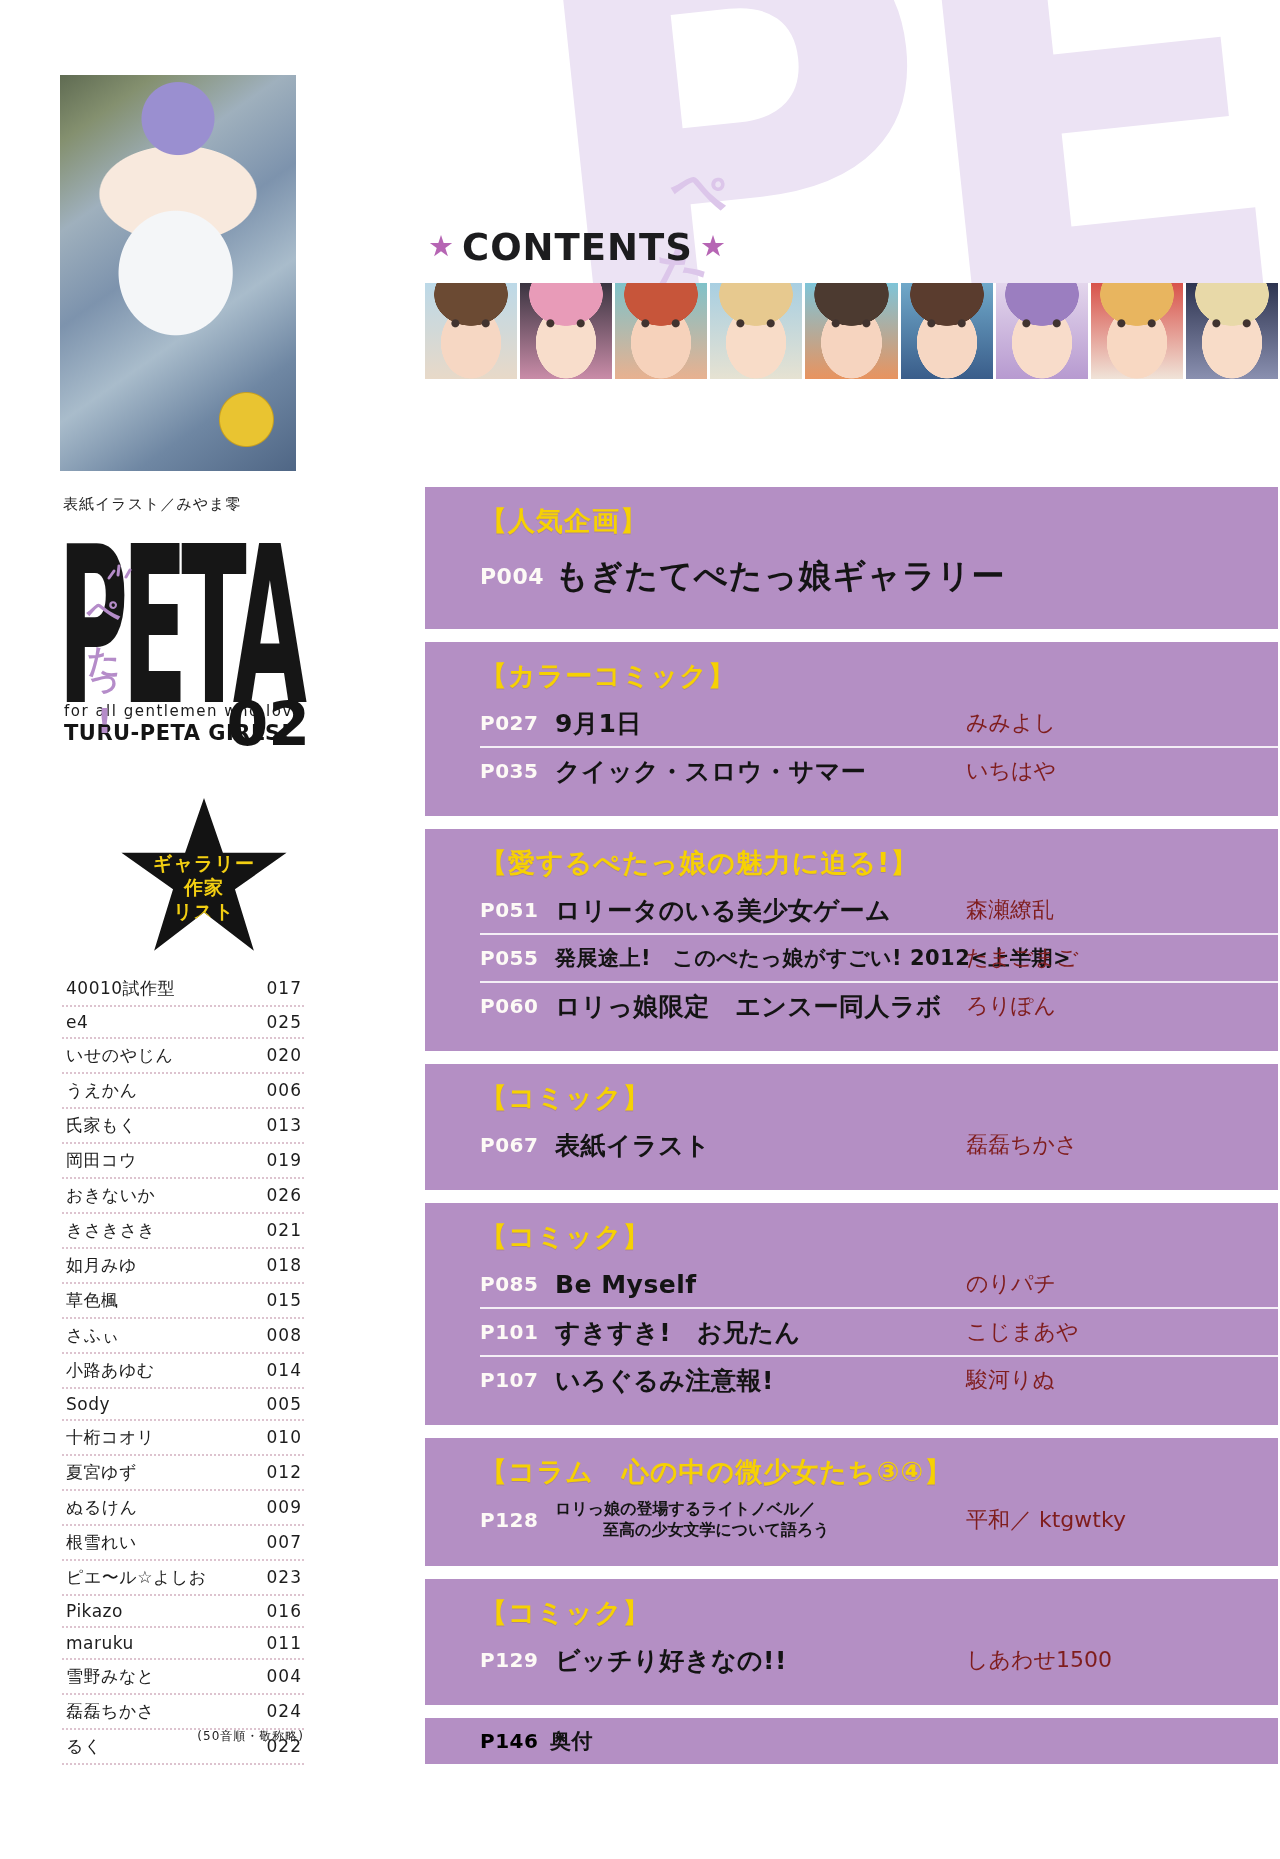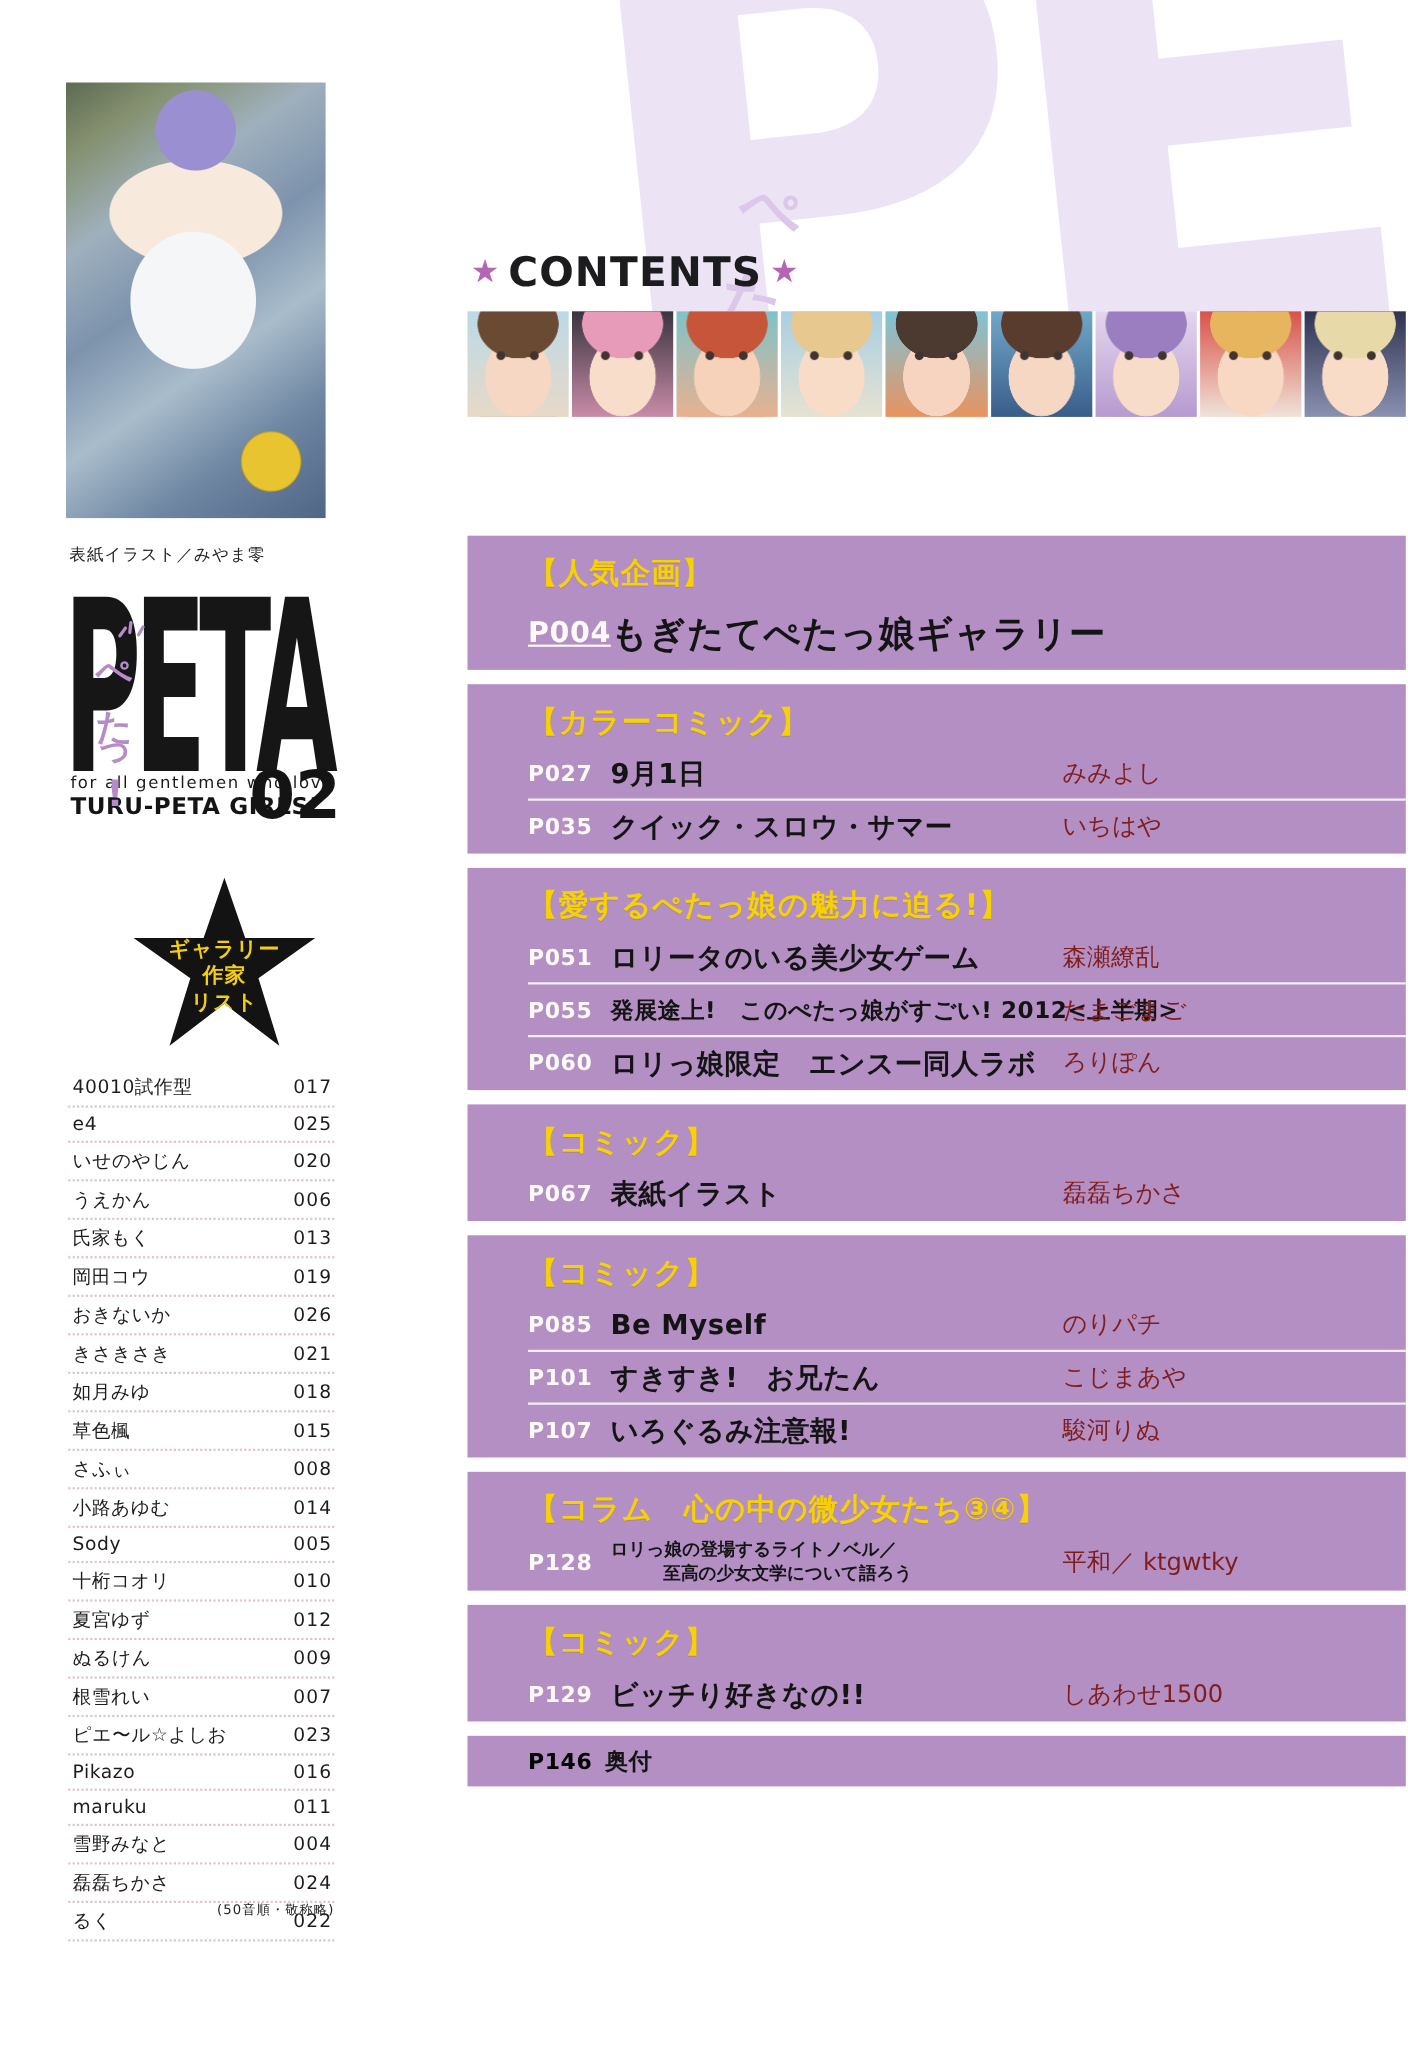--- a/index.html
+++ b/index.html
@@ -71,35 +71,35 @@
   }
   .contents-title .star{color:#b665b4;font-size:29px;font-weight:400;transform:translateY(-2px);}
   .gallery-strip{
     position:absolute;left:0;top:283px;width:853px;height:96px;
     display:flex;gap:3px;background:#fff;
   }
   .gallery-strip .tile{flex:1;height:96px;}
   .toc{position:absolute;left:0;top:487px;width:853px;}
   .toc-section{
     background:#b48fc4;margin-bottom:13px;
-    padding:10px 0 2px 55px;position:relative;
+    padding:10px 0 22px 55px;position:relative;
   }
   .sec-header{
     color:#f6d103;font-size:27px;font-weight:800;letter-spacing:1px;
     margin:6px 0 6px;text-shadow:0 1px 0 rgba(120,70,0,0.18);white-space:nowrap;
   }
   .rows{width:100%;}
   .row{position:relative;display:flex;align-items:center;min-height:42px;padding:2px 0;}
   .row + .row{border-top:2px solid rgba(255,255,255,0.85);}
   .page-label{flex:0 0 75px;color:#fdfaf6;font-weight:800;font-size:20px;letter-spacing:0.5px;}
   .row-title{font-weight:800;font-size:25px;color:#141414;letter-spacing:0.5px;white-space:nowrap;}
   .author{position:absolute;left:455px;font-size:22px;color:#7f1d1d;white-space:nowrap;margin-left:31px;}
   .row.large{min-height:58px;}
   .row.large .row-title{font-size:33px;letter-spacing:1px;}
-  .row.large .page-label{font-size:26px;text-decoration:underline;}
+  .row.large .page-label{font-size:22px;}
   .row.small-title .row-title{font-size:21px;}
   .row.two-line{min-height:44px;}
   .row.two-line .titles{display:flex;flex-direction:column;font-size:16px;font-weight:700;line-height:1.3;color:#141414;}
   .row.two-line .line2{padding-left:48px;}
   .toc-section.bar{padding:6px 0 6px 55px;}
   .toc-section.bar .row{min-height:30px;}
   .row.plain .page-label{color:#000000;flex:0 0 70px;}
   .row.plain .row-title{font-size:21px;}
 </style>
 </head>

